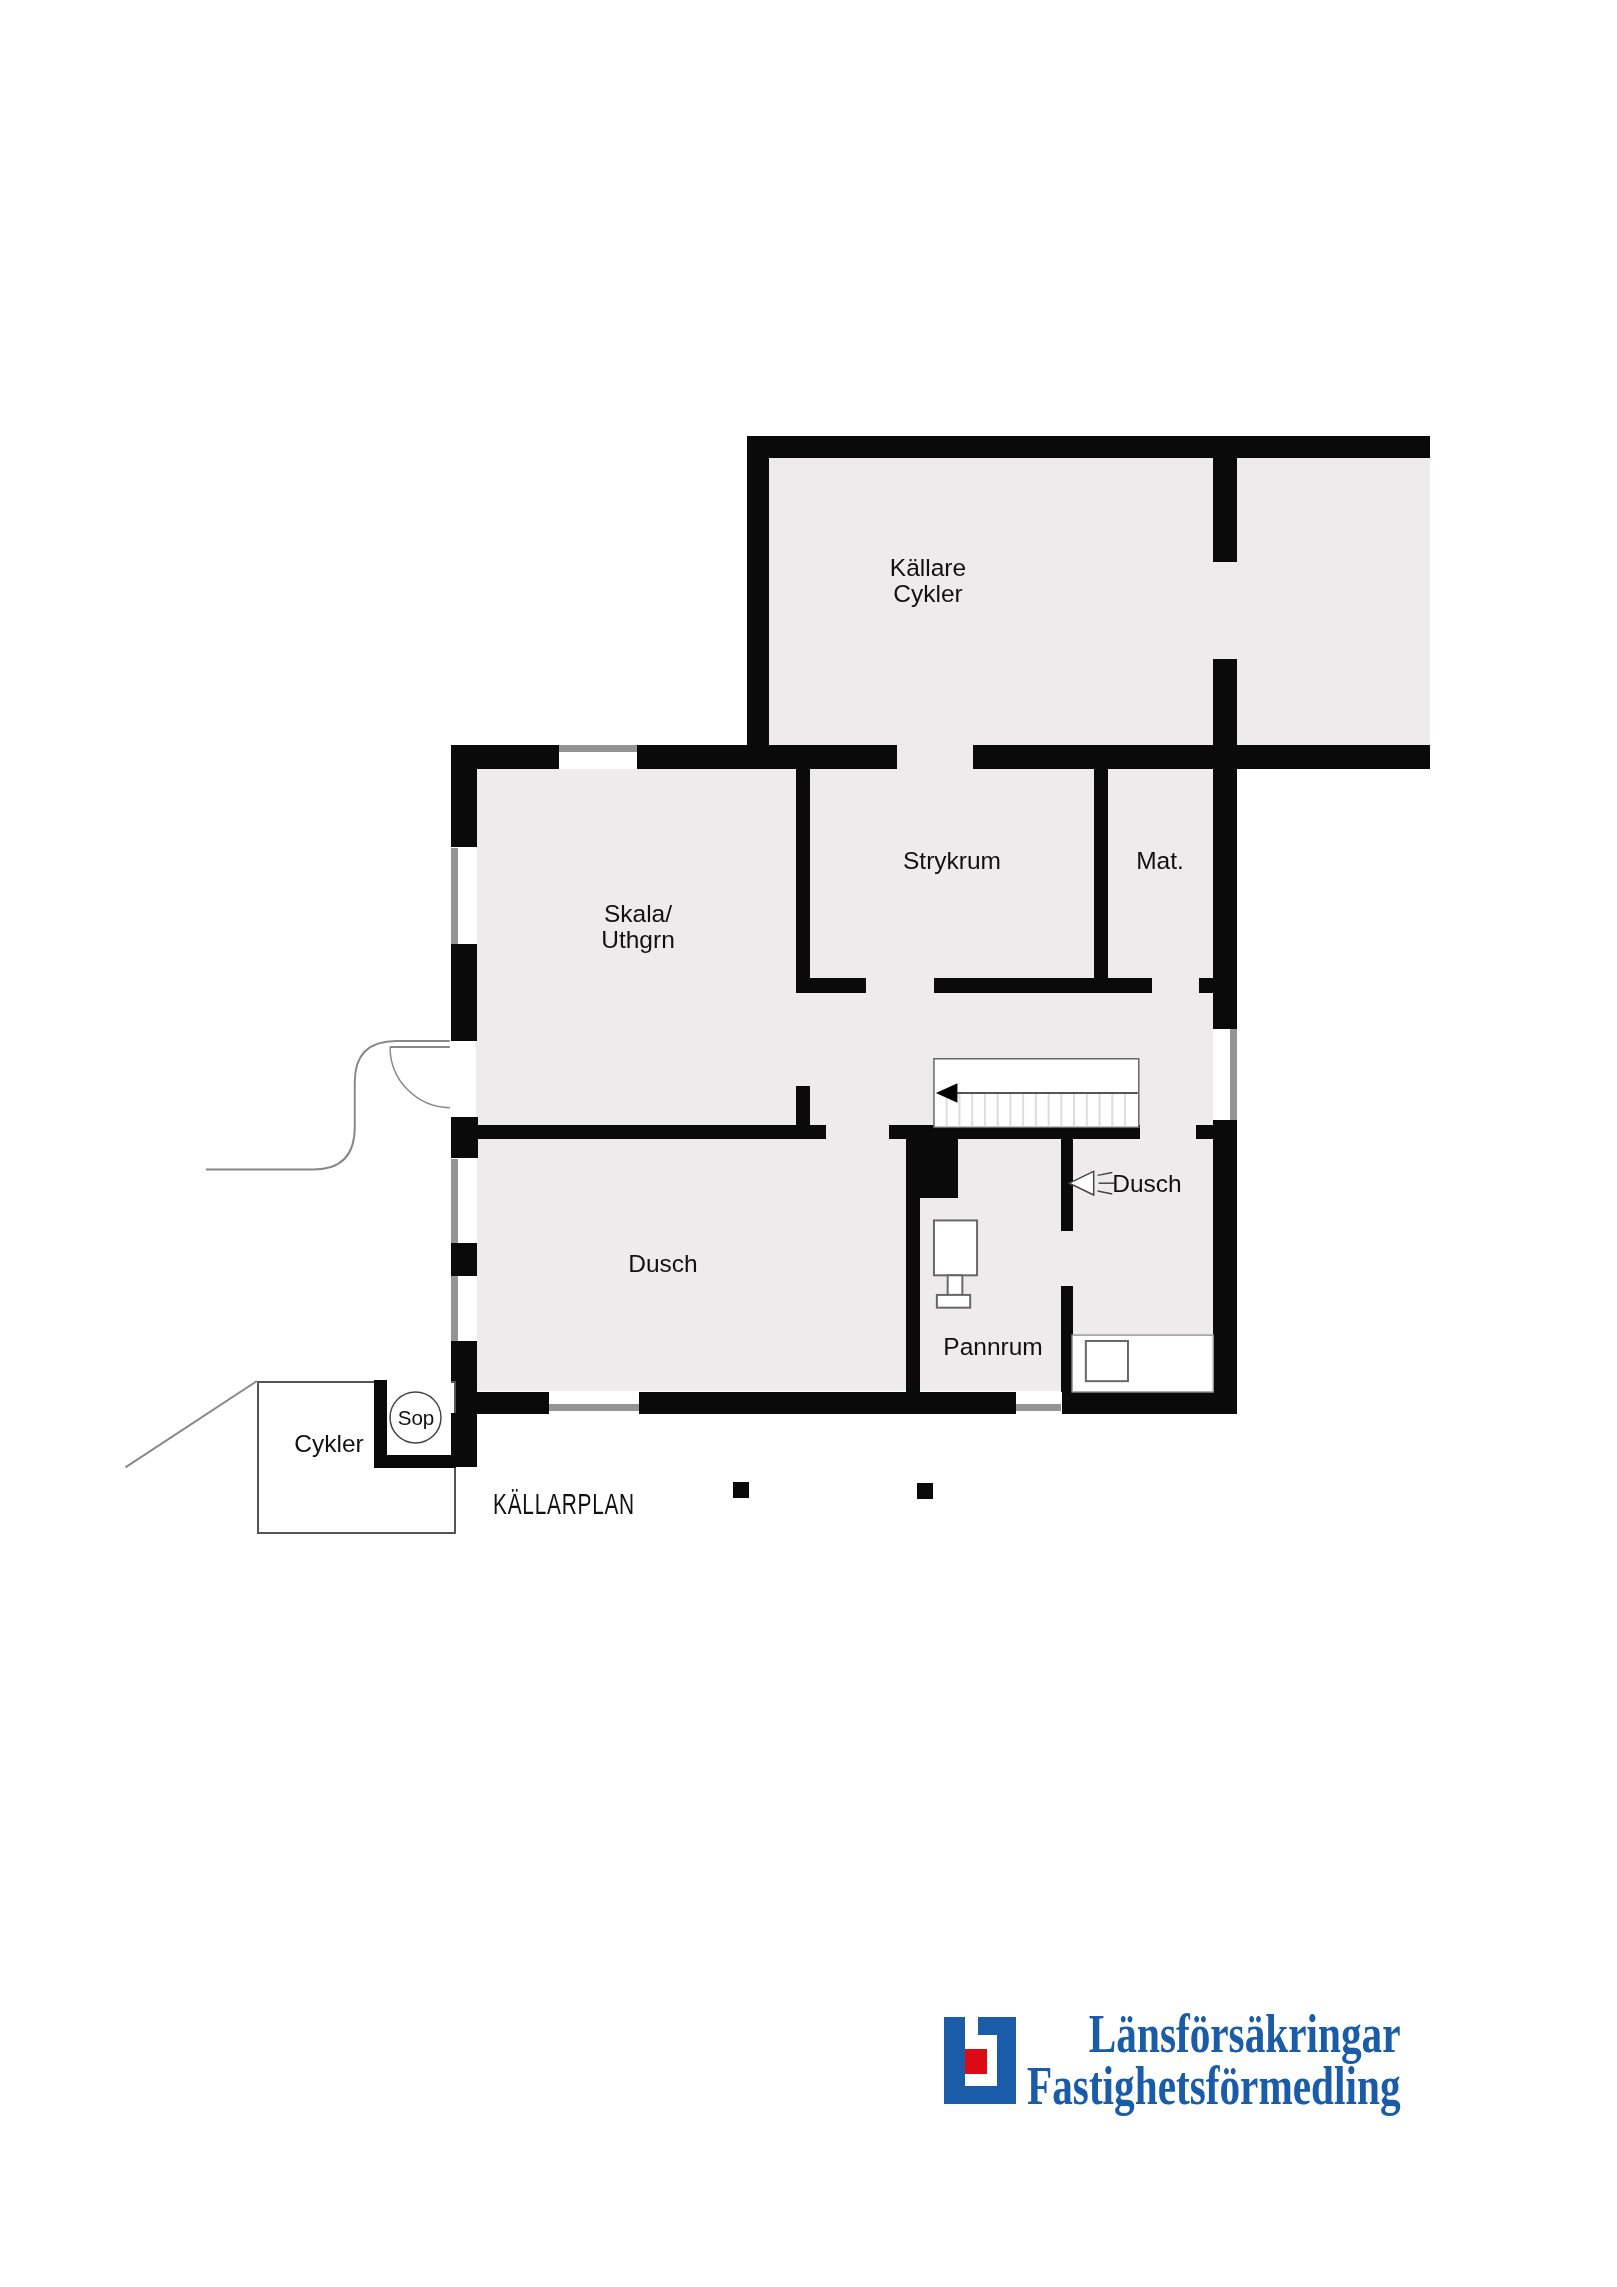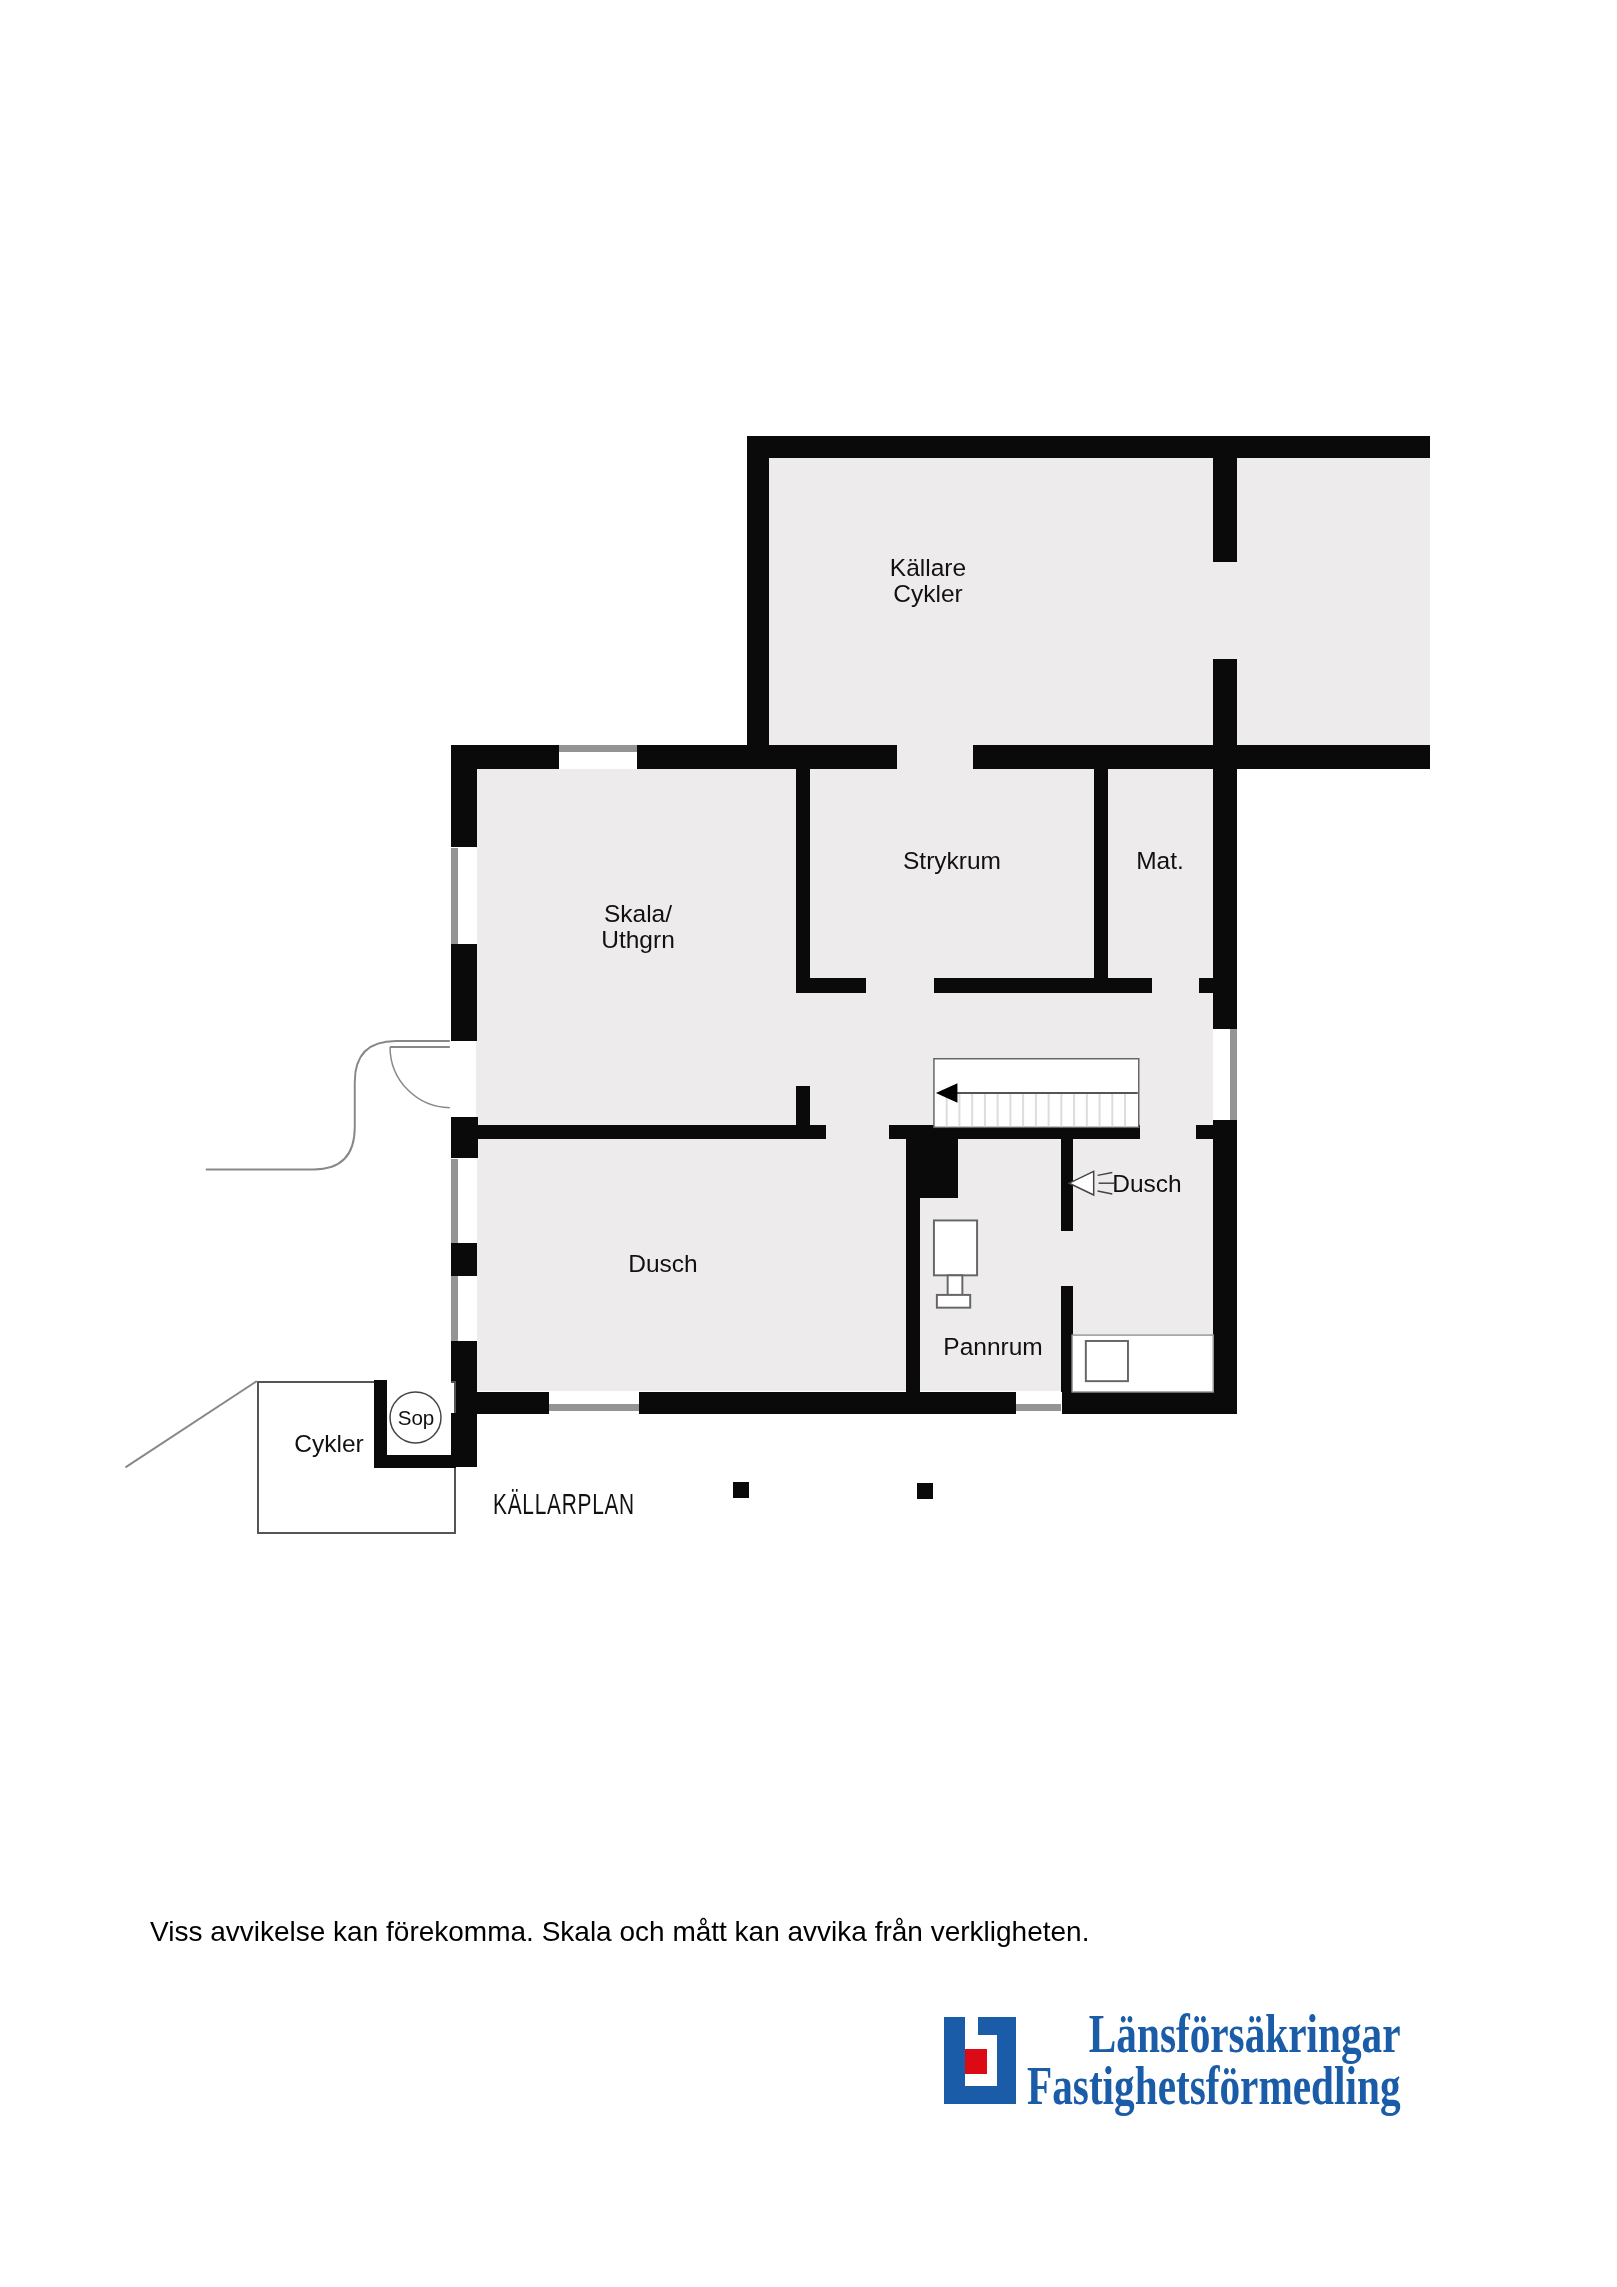--- a/index.html
+++ b/index.html
@@ -159,21 +159,20 @@
     <div>Uthgrn</div>
   </div>
   <div class="label" style="left:663px;top:1264px;">Dusch</div>
   <div class="label" style="left:993px;top:1347px;">Pannrum</div>
   <div class="label" style="left:1147px;top:1184px;">Dusch</div>
   <div class="label" style="left:329px;top:1444px;">Cykler</div>
   <div class="label small" style="left:416px;top:1418px;">Sop</div>
 
   <div class="label title" style="left:564px;top:1504px;">KÄLLARPLAN</div>
 
-  <div class="disclaimer">Viss avvikelse kan förekomma. Skala och mått kan avvika från verkligheten.</div>
 
   <div class="logo">
     <div class="logo-mark">
       <div style="position:absolute;left:944px;top:2017px;width:72px;height:87px;background:#1a5ca8;"></div>
       <div style="position:absolute;left:965px;top:2017px;width:12.7px;height:20.6px;background:#ffffff;"></div>
       <div style="position:absolute;left:965px;top:2035px;width:32px;height:51px;background:#ffffff;"></div>
       <div style="position:absolute;left:965px;top:2049px;width:21.6px;height:24.5px;background:#dc0a15;"></div>
     </div>
     <div class="logo-text">
       <div>Länsförsäkringar</div>

